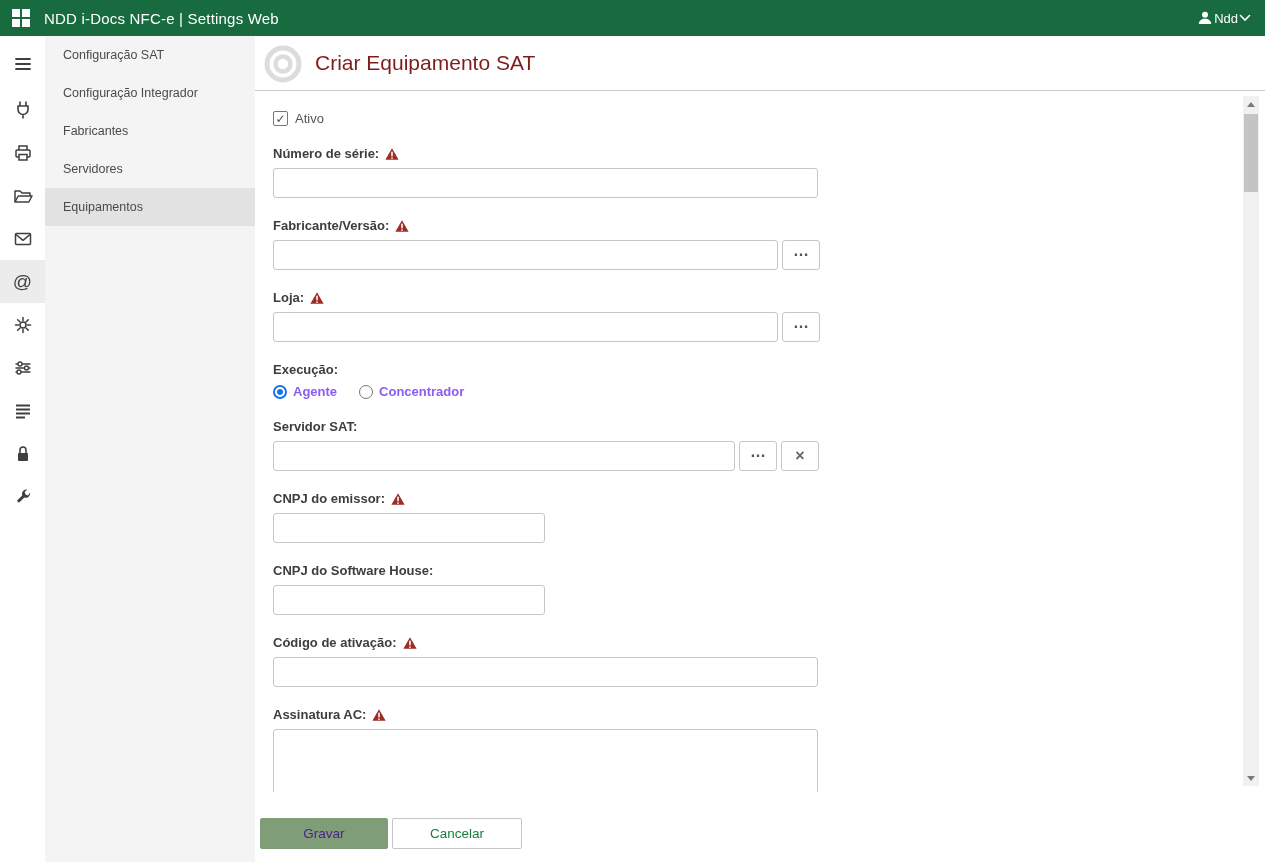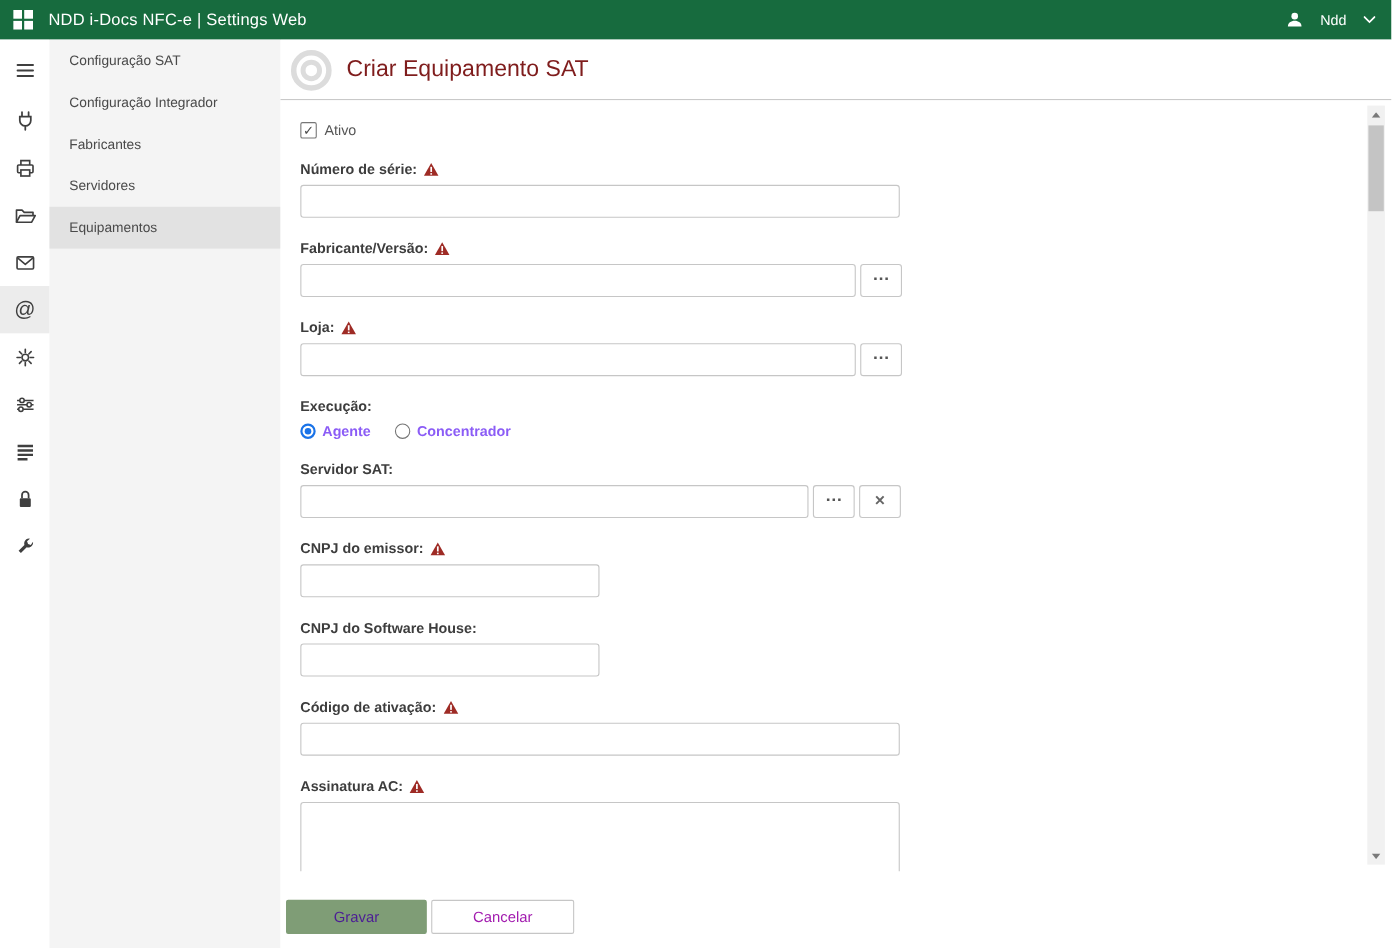--- a/index.html
+++ b/index.html
@@ -4,21 +4,21 @@
 <style>
   * { box-sizing: border-box; margin: 0; padding: 0; }
   html,body { width:1265px; height:862px; overflow:hidden; background:#fff;
     font-family:"Liberation Sans","DejaVu Sans",sans-serif; }
 
   
   .topbar { height:36px; background:#176B3E; display:flex; align-items:center;
     padding:0 14px 0 12px; color:#fff; }
   .topbar .grid { width:18px; height:18px; margin-right:14px; cursor:pointer; }
   .topbar-title { font-size:15px; letter-spacing:.2px;text-align:right; }
-  .topbar-user { margin-left:auto; display:flex; align-items:center; gap:15px;
+  .topbar-user { margin-left:auto; display:flex; align-items:center; gap:1px;
     font-size:13px; cursor:pointer; }
 
   
   .app { display:flex; height:826px; }
 
   
   .rail { width:45px; background:#fff; display:flex; flex-direction:column;
     padding-top:6px; flex-shrink:0; }
   .rail-cell { width:45px; height:43px; display:flex; align-items:center;
     justify-content:center; cursor:pointer; }
@@ -86,21 +86,21 @@
   .vs-arrow.up { top:0; } .vs-arrow.down { bottom:0; }
   .vs-thumb { position:absolute; left:1px; top:18px; width:14px; height:78px;
     background:#c4c4c4; cursor:grab; }
 
   
   .footer { height:70px; flex-shrink:0; display:flex; align-items:flex-start;
     padding:26px 0 0 5px; gap:4px; }
   .btn { height:31px; border-radius:2px; font-size:13.5px; cursor:pointer;
     display:flex; align-items:center; justify-content:center; font-family:inherit; }
   .btn-save { width:128px; background:#7F9D76; border:1px solid #7F9D76; color:#4c1d95; }
-  .btn-cancel { width:130px; background:#fff; border:1px solid #c6c6c6; color:#a21caf; }
+  .btn-cancel { width:130px; background:#fff; border:1px solid #c6c6c6; color:#15803d; }
 
   svg.def-hidden { position:absolute; width:0; height:0; }
 </style>
 </head>
 <body>
 
 <svg class="def-hidden" aria-hidden="true">
   <defs>
     <g id="warn-tri">
       <polygon points="9,1.5 17.5,16.5 0.5,16.5" fill="#9E2B25"></polygon>

